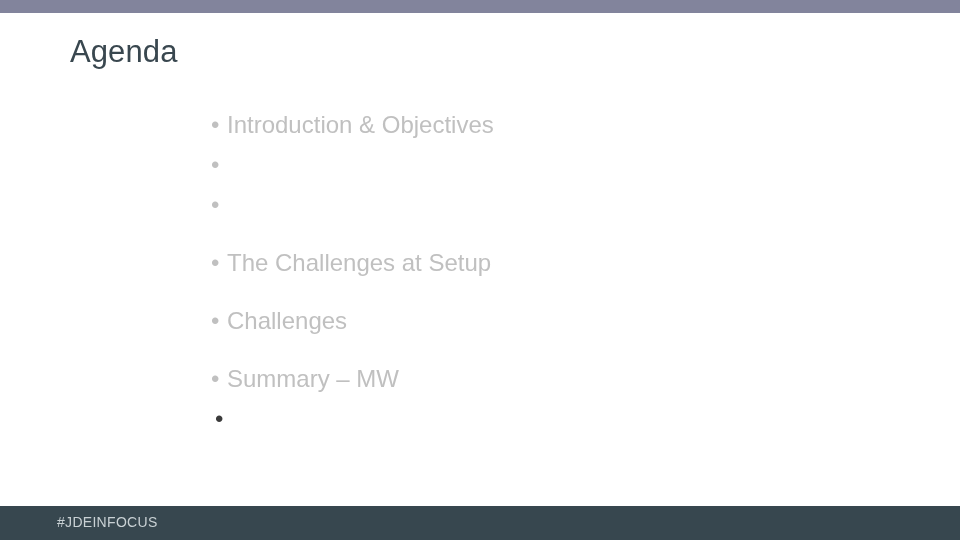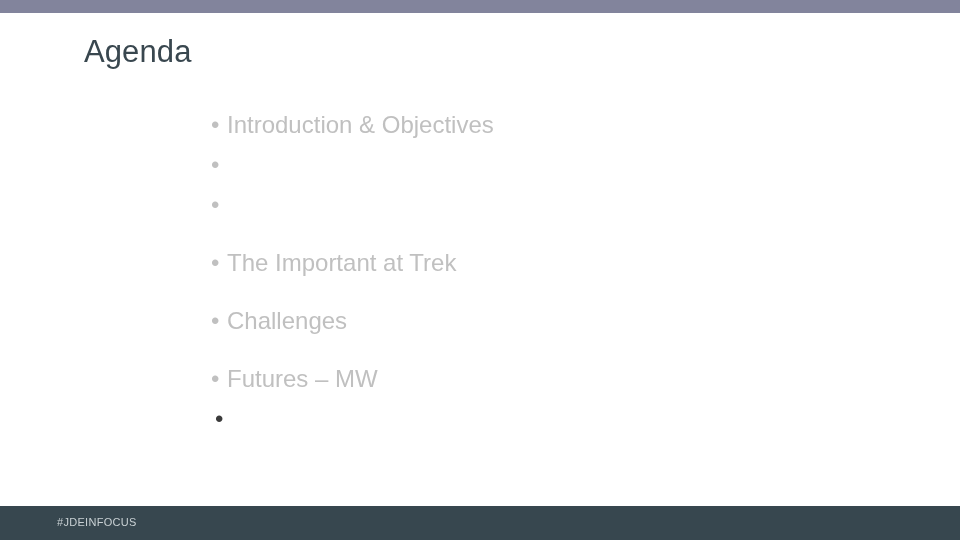--- a/index.html
+++ b/index.html
@@ -24,21 +24,21 @@
   .top-accent-bar {
     position: absolute;
     top: 0;
     left: 0;
     width: 960px;
     height: 13px;
     background: #82849c;
   }
   .slide-title {
     position: absolute;
-    left: 84px;
+    left: 70px;
     top: 33px;
     font-size: 31px;
     line-height: 38px;
     font-weight: 400;
     color: #39474f;
     letter-spacing: 0.1px;
     white-space: nowrap;
   }
   .agenda-list {
     position: absolute;
@@ -78,21 +78,21 @@
     left: 0;
     top: 506px;
     width: 960px;
     height: 34px;
     background: #37474f;
   }
   .footer-hashtag {
     position: absolute;
     left: 57px;
     top: 517px;
-    font-size: 11px;
+    font-size: 14px;
     line-height: 11px;
     letter-spacing: 0.3px;
     color: #c9d1d4;
     white-space: nowrap;
   }
 </style>
 </head>
 <body>
 
 <div class="slide">
@@ -111,31 +111,31 @@
     <li class="agenda-item">
       <span class="bullet-glyph">•</span>
     </li>
 
     <li class="agenda-item">
       <span class="bullet-glyph">•</span>
     </li>
 
     <li class="agenda-item">
       <span class="bullet-glyph">•</span>
-      <span class="item-text">The Important at Trek</span>
+      <span class="item-text">The Challenges at Setup</span>
     </li>
 
     <li class="agenda-item">
       <span class="bullet-glyph">•</span>
       <span class="item-text">Challenges</span>
     </li>
 
     <li class="agenda-item">
       <span class="bullet-glyph">•</span>
-      <span class="item-text">Futures – MW</span>
+      <span class="item-text">Summary – MW</span>
     </li>
 
     <li class="agenda-item emphasis">
       <span class="bullet-glyph">•</span>
     </li>
 
   </ul>
 
   <div class="footer-bar"></div>
   <div class="footer-hashtag">#JDEINFOCUS</div>

